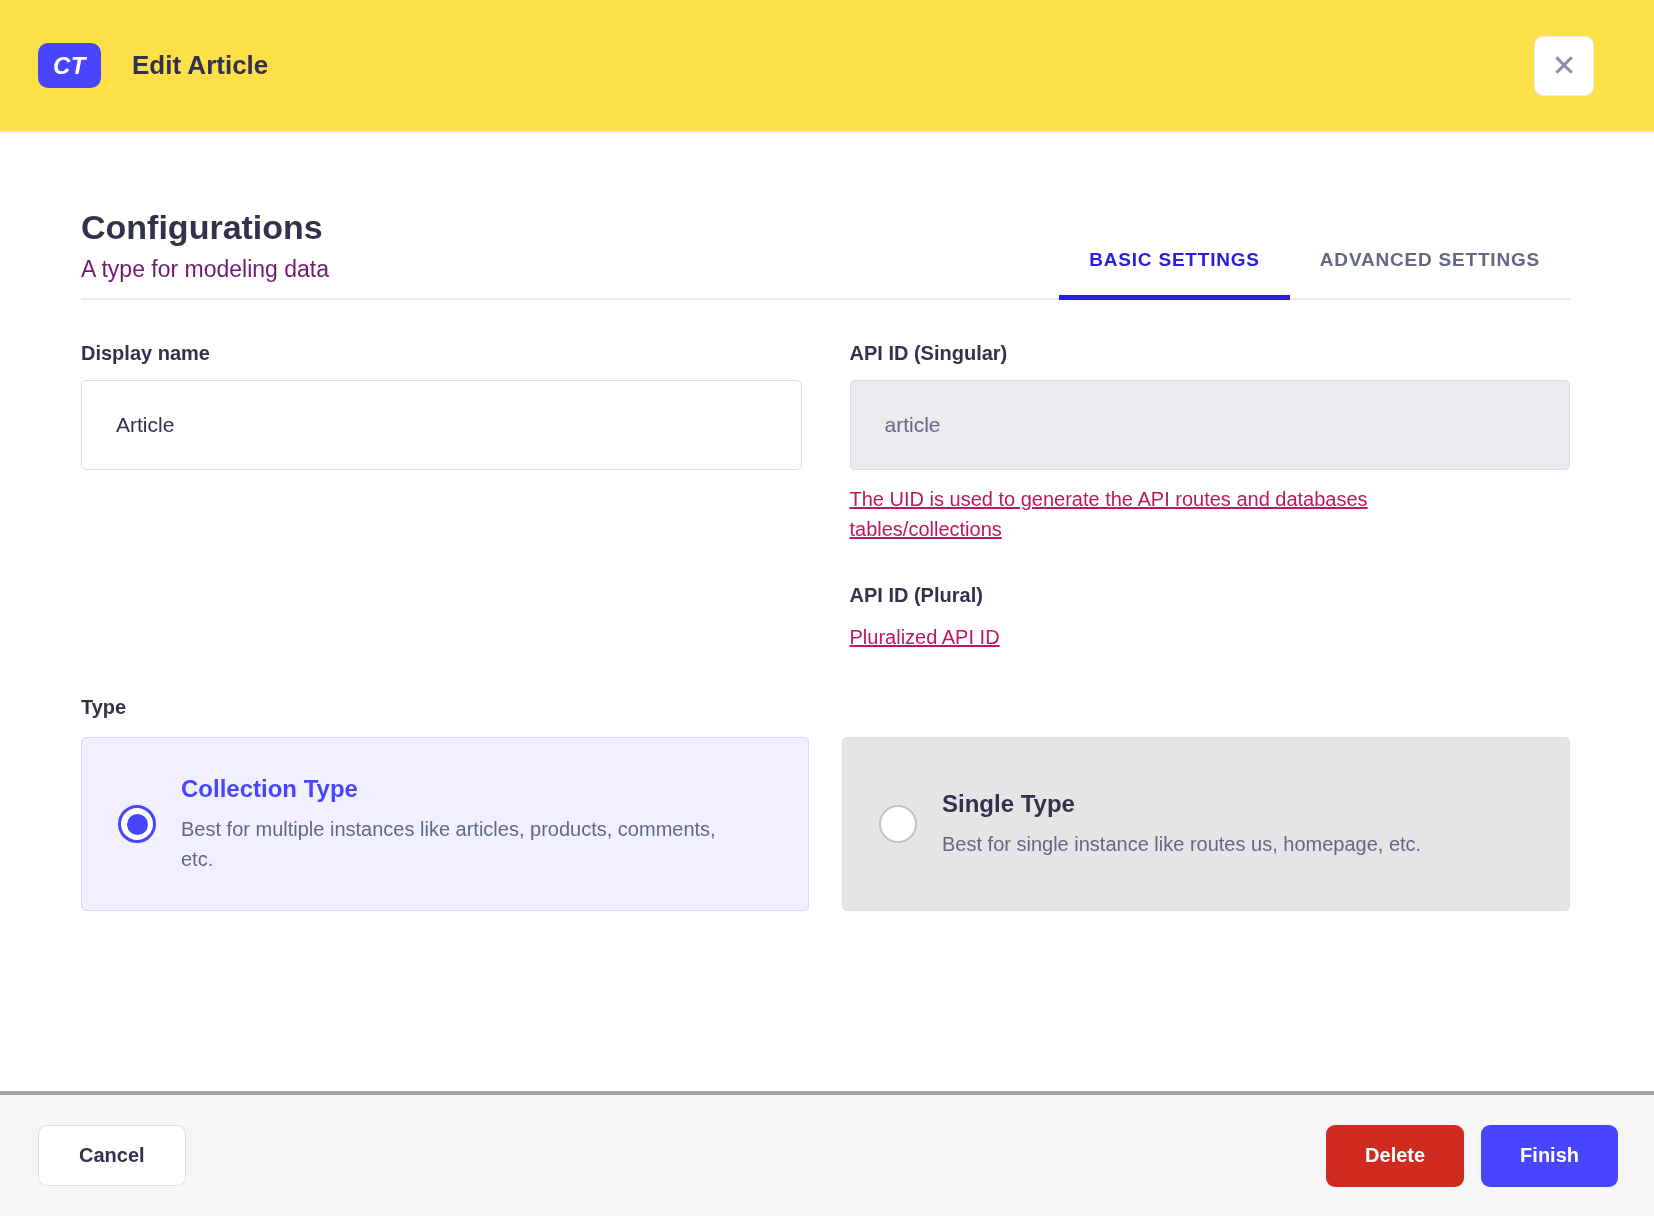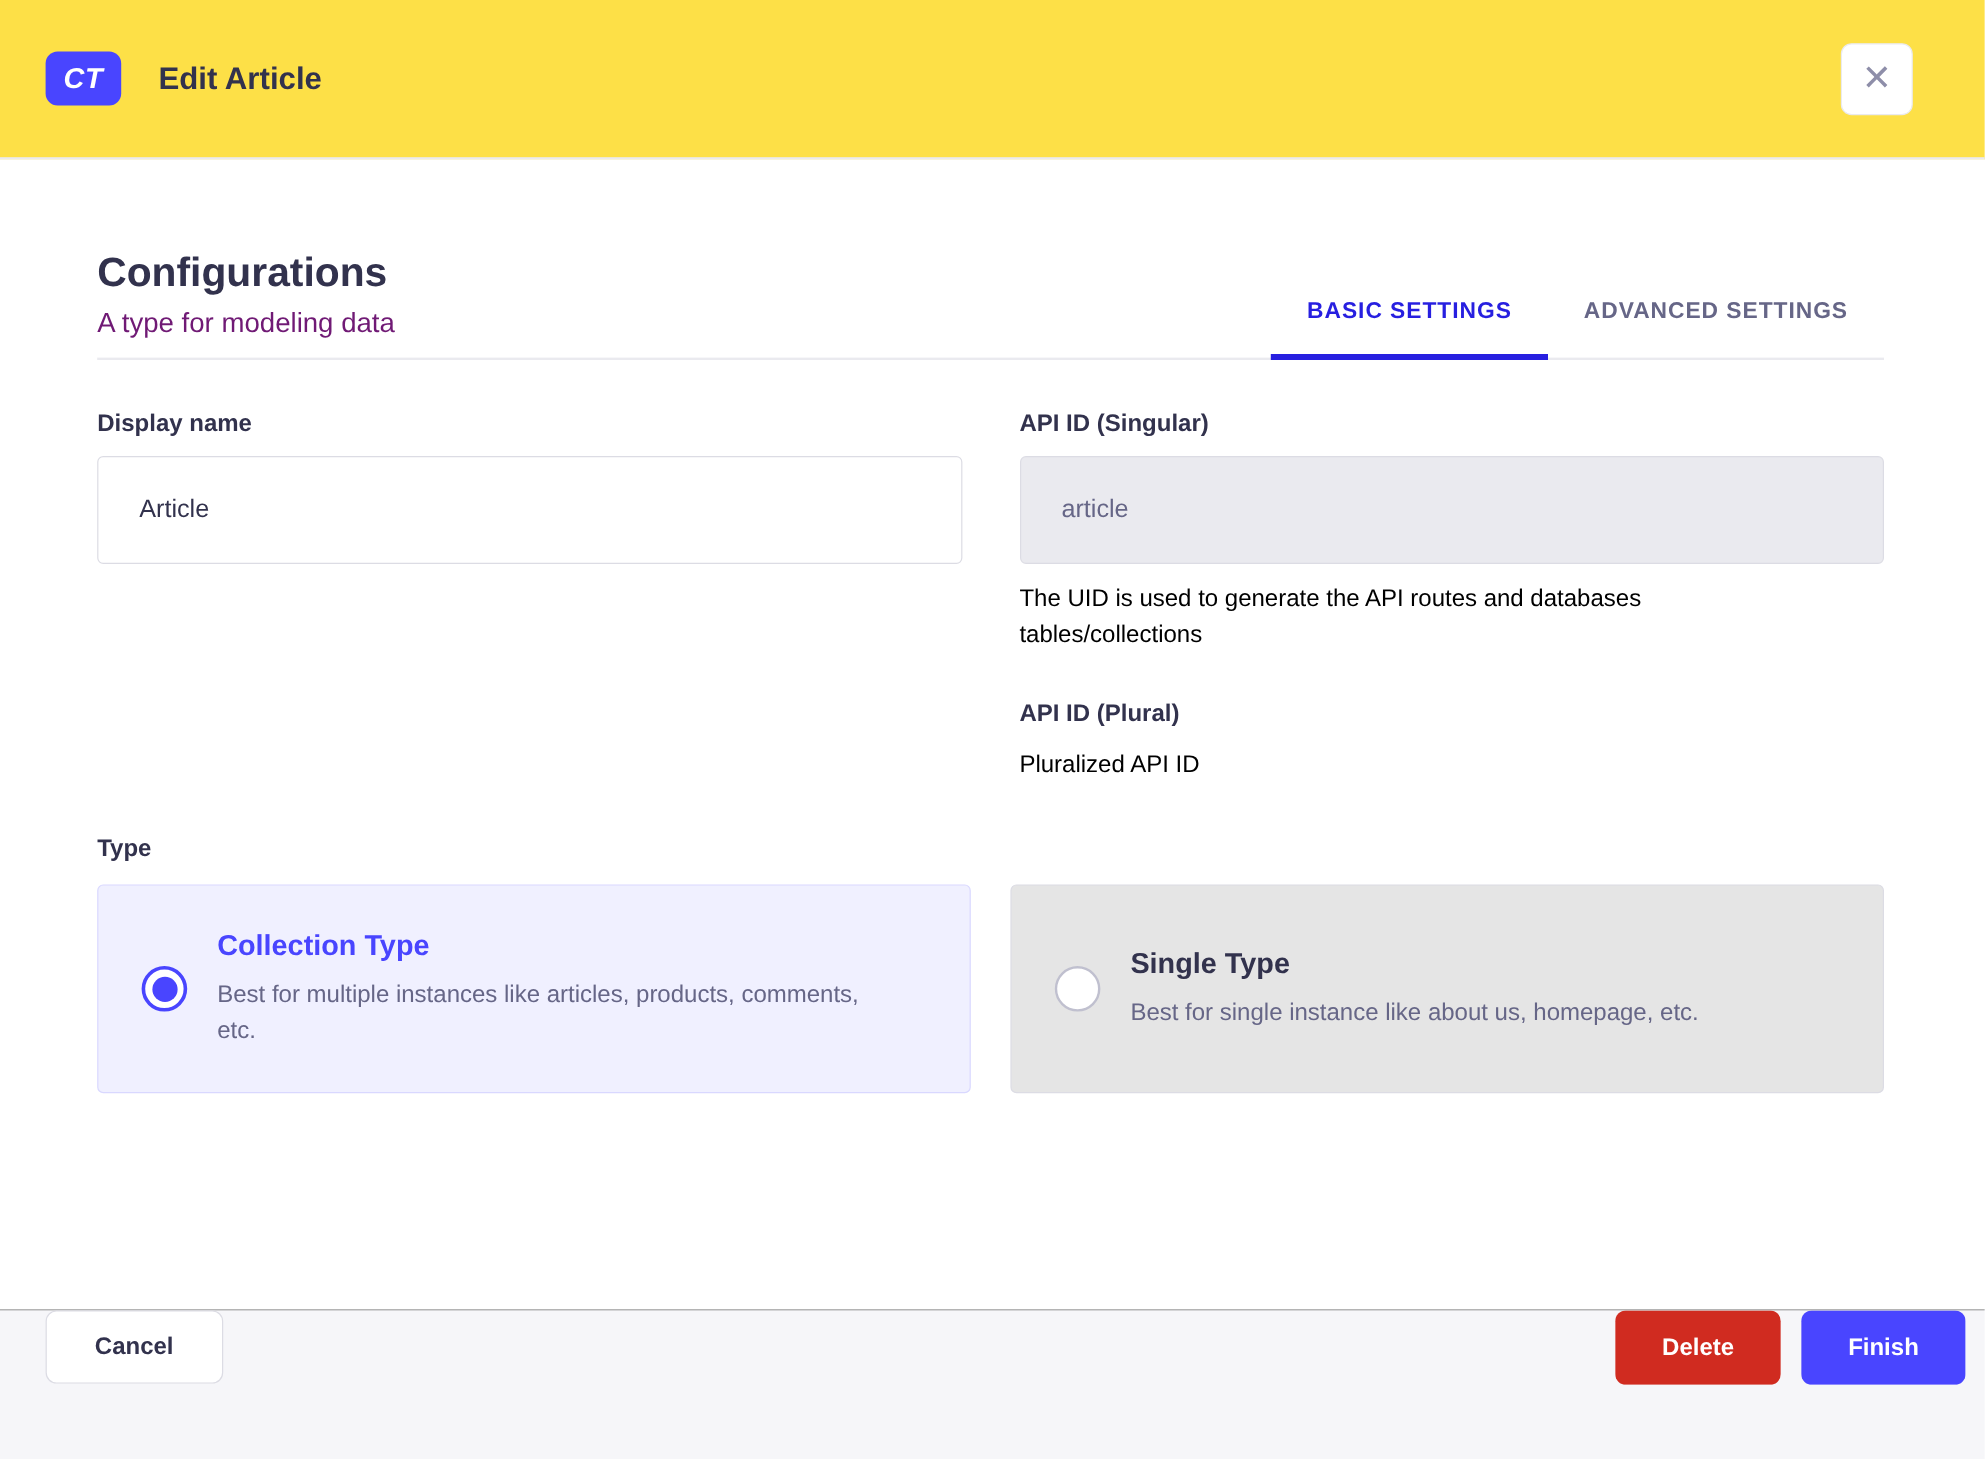--- a/index.html
+++ b/index.html
@@ -59,21 +59,21 @@
   }
   .field-label { display:block; font-size:20px; font-weight:bold; color:#32324d; margin-bottom:15px; }
   .text-input {
     width:100%; height:90px;
     border:1px solid #dcdce4; border-radius:5px;
     background:#ffffff; color:#32324d;
     font-size:21px; font-family:"Liberation Sans", sans-serif;
     padding:0 34px; outline:none;
   }
   .text-input:disabled { background:#eaeaef; color:#666687; border-color:#dcdce4; }
-  .field-hint { font-size:20px; color:#000000; line-height:1.5; margin-top:14px; max-width:640px; }
+  .field-hint { font-size:20px; color:#be185d; line-height:1.5; margin-top:14px; max-width:640px;text-decoration:underline; }
   .field + .field { margin-top:40px; }
 
   
   .type-section { margin-top:44px; }
   .type-cards {
     display:grid; grid-template-columns:1fr 1fr; column-gap:33px;
     margin-top:18px;
   }
   .type-card {
     min-height:174px; border-radius:5px;
@@ -90,23 +90,23 @@
   .type-card.selected .radio { border:3px solid #4945ff; }
   .radio-dot { width:21px; height:21px; border-radius:50%; background:transparent; }
   .type-card.selected .radio-dot { background:#4945ff; }
   .card-title { font-size:24px; font-weight:bold; color:#32324d; margin-bottom:11px; }
   .type-card.selected .card-title { color:#4945ff; }
   .card-desc { font-size:20px; color:#666687; line-height:1.5; max-width:560px; }
 
   
   .modal-footer {
     height:125px; flex:0 0 125px;
-    background:#f6f6f9; border-top:1px solid #a3a3a3;
-    display:flex; 
-    padding:0 16px 0 38px;
+    background:#f6f6f9; border-top:4px solid #a3a3a3;
+    display:flex; align-items:center;
+    padding:0 36px 0 38px;
   }
   .btn {
     font-family:"Liberation Sans", sans-serif;
     font-size:20px; font-weight:bold;
     border-radius:9px; cursor:pointer; border:1px solid transparent;
     height:62px; padding:0 38px;
   }
   .btn-cancel { background:#ffffff; border-color:#dcdce4; color:#32324d; height:61px; padding:0 40px; }
   .btn-delete { background:#d02b20; color:#ffffff; margin-left:auto; }
   .btn-finish { background:#4945ff; color:#ffffff; margin-left:17px; }
@@ -171,21 +171,21 @@
           <div class="card-desc">Best for multiple instances like articles, products, comments, etc.</div>
         </span>
       </div>
 
       <div class="type-card">
         <span class="radio">
           <span class="radio-dot"></span>
         </span>
         <span class="card-text">
           <div class="card-title">Single Type</div>
-          <div class="card-desc">Best for single instance like about us, homepage, etc.</div>
+          <div class="card-desc">Best for single instance like routes us, homepage, etc.</div>
         </span>
       </div>
 
     </div>
   </div>
 </main>
 
 <footer class="modal-footer">
   <button class="btn btn-cancel">Cancel</button>
   <button class="btn btn-delete">Delete</button>

